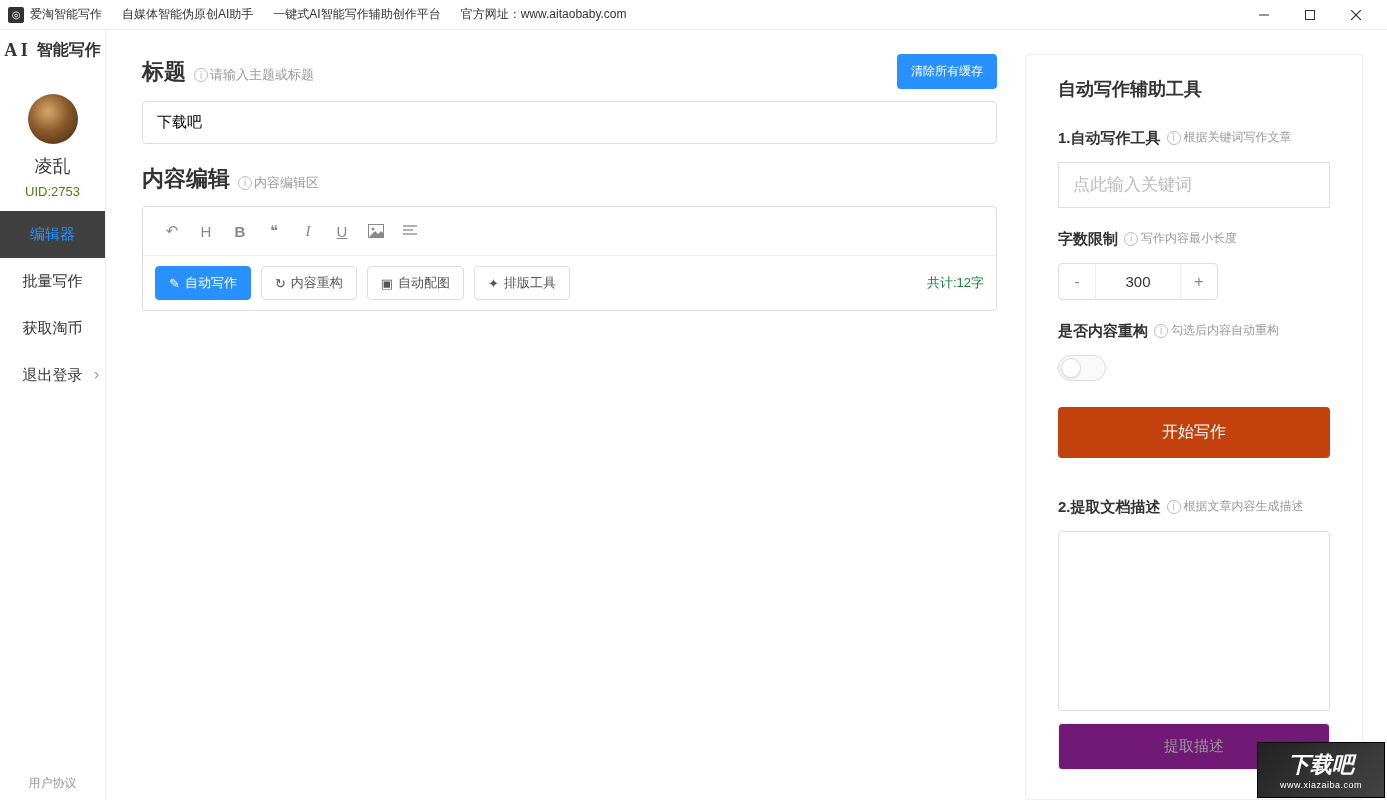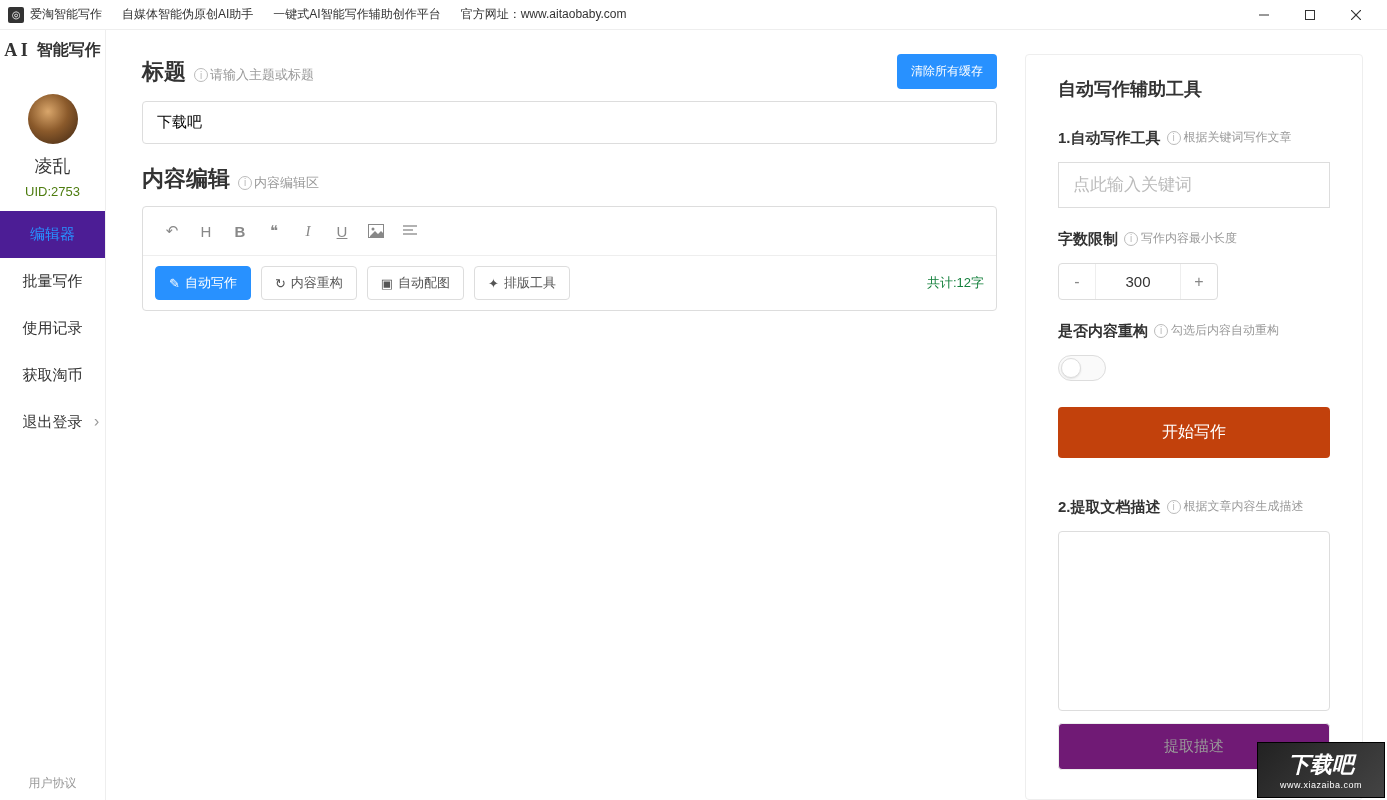--- a/index.html
+++ b/index.html
@@ -18,21 +18,21 @@
     .app-body { display: flex; height: calc(800px - 30px); }
     
     
     .sidebar { width: 106px; border-right: 1px solid #eee; display: flex; flex-direction: column; align-items: center; padding-top: 10px; position: relative; }
     .logo-row { display: flex; align-items: center; gap: 9px; font-weight: bold; font-size: 16px; margin-bottom: 8px; }
     .logo-ai { font-family: serif; font-size: 18px; }
     .avatar { width: 50px; height: 50px; border-radius: 50%; background: radial-gradient(circle at 40% 35%, #d9a66b 0%, #8b5a2b 45%, #3b2412 100%); margin-top: 25px; }
     .username { margin-top: 10px; font-size: 18px; }
     .uid { margin-top: 6px; font-size: 13px; color: #4d7c0f; margin-bottom: 12px; }
     .nav-item { width: 100%; padding: 14px 0; text-align: center; font-size: 15px; cursor: pointer; position: relative; }
-    .nav-item.active { background: #4c1d95; color: #2891ff; }
+    .nav-item.active { background: #404040; color: #2891ff; }
     .nav-item.logout::after { content: "‹"; position: absolute; right: 6px; top: 50%; transform: translateY(-50%) rotate(180deg); color: #999; font-size: 16px; }
     .user-agreement { position: absolute; bottom: 8px; font-size: 12px; color: #999; }
     
     
     .main { flex: 1; display: flex; padding: 24px 24px 0 36px; gap: 28px; }
     .editor-col { flex: 1; min-width: 0; }
     
     
     .section-header { display: flex; align-items: center; margin-bottom: 12px; justify-content: space-between; }
     .section-left { display: flex; align-items: baseline; gap: 8px; }
@@ -122,21 +122,20 @@
   <div class="sidebar">
     <div class="logo-row">
       <span class="logo-ai">A I</span>
       <span>智能写作</span>
     </div>
     <div class="avatar"></div>
     <div class="username">凌乱</div>
     <div class="uid">UID:2753</div>
     <div class="nav-item active">编辑器</div>
     <div class="nav-item">批量写作</div>
-    <div class="nav-item">使用记录</div>
     <div class="nav-item">获取淘币</div>
     <div class="nav-item logout">退出登录</div>
     <div class="user-agreement">用户协议</div>
   </div>
 
   <div class="main">
     <div class="editor-col">
       
       <div class="section-header">
         <div class="section-left">

